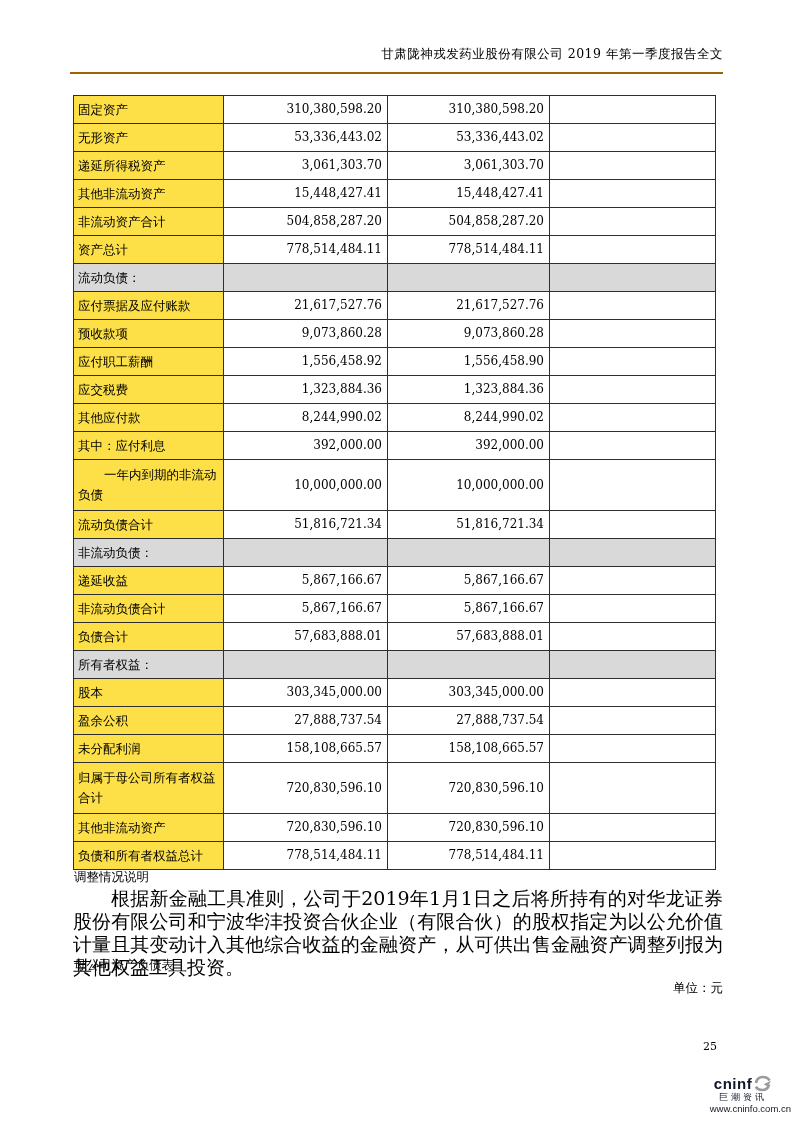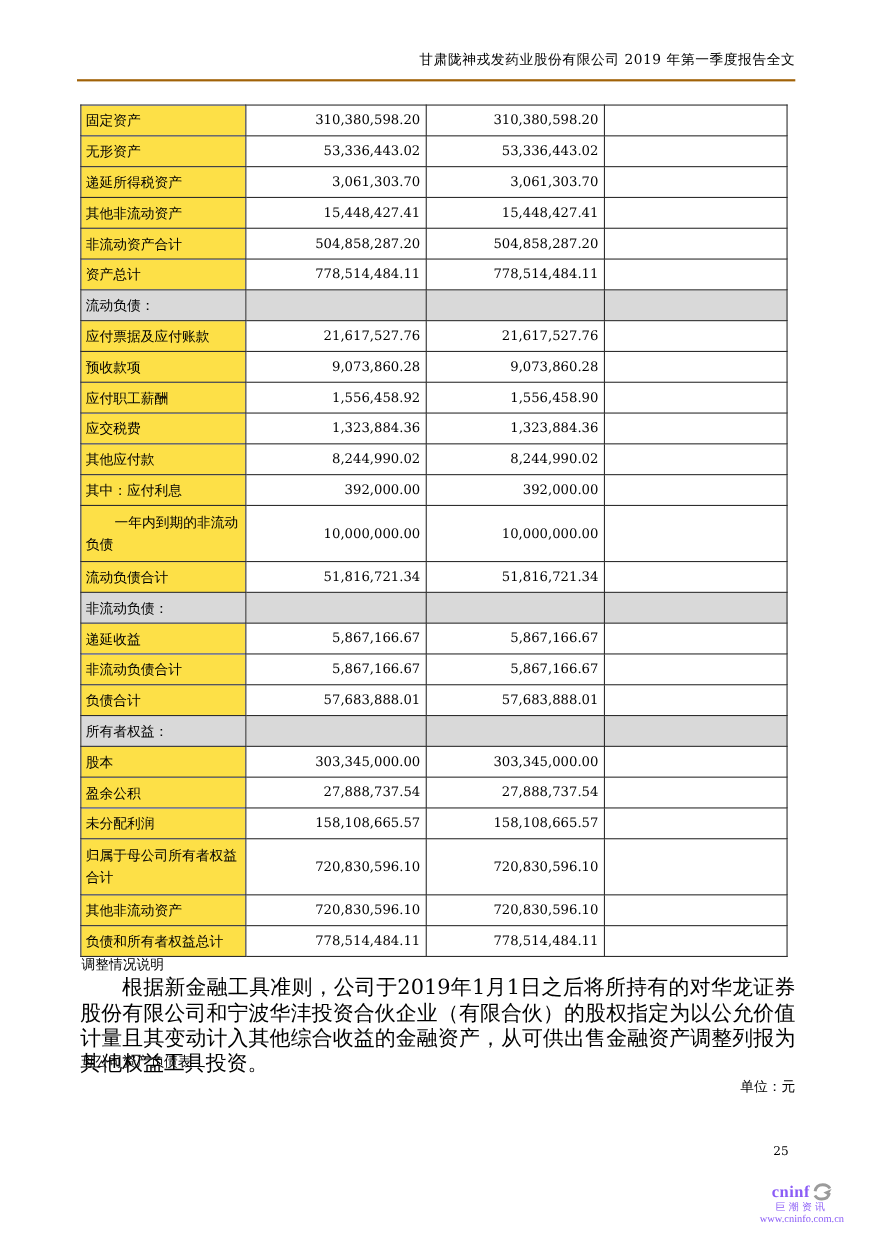--- a/index.html
+++ b/index.html
@@ -40,30 +40,30 @@
     position:absolute; left:73px; width:650px; top:887px;
     font-size:19px; line-height:23px; text-align:justify; text-indent:2em;
   }
   .parent-title { top:957px; }
   .unit-label {
     position:absolute; right:70px; top:980px; font-size:12.5px;
   }
   
   .page-number { position:absolute; right:76px; top:1040px; font-size:11px; }
   .logo {
-    position:absolute; right:16px; bottom:7px; width:96px;
-    text-align:center; color:#8b5cf6;
-    font-family:Liberation Serif, serif;
+    position:absolute; right:2px; bottom:7px; width:96px;
+    text-align:center; color:#0f172a;
+    font-family:Liberation Sans, sans-serif;
   }
   .logo-top {
     display:flex; align-items:center; justify-content:center; gap:1px;
     font-weight:bold; font-size:15px; letter-spacing:0.5px; line-height:16px;
   }
   .logo-sub { font-size:9px; letter-spacing:3px; line-height:11px; }
-  .logo-url { font-size:9.5px; line-height:12px; }
+  .logo-url { font-size:9.5px; line-height:12px;text-align:right; }
 </style>
 </head>
 <body>
 
 <div class="page">
 
   <div class="header">
     <span>甘肃陇神戎发药业股份有限公司 2019 年第一季度报告全文</span>
   </div>
 

